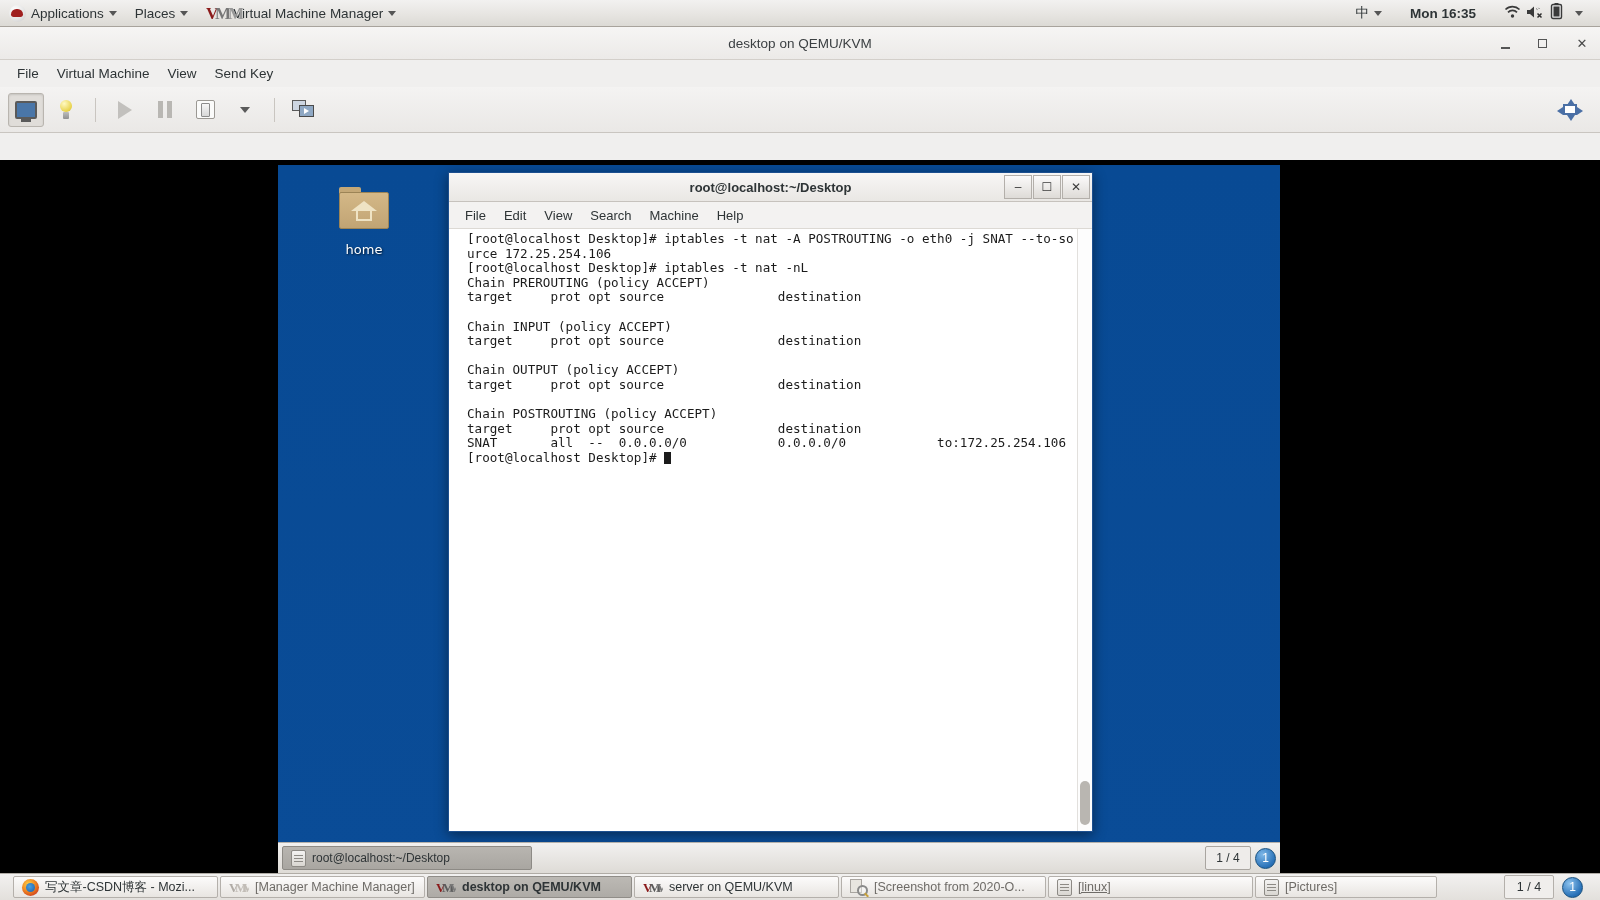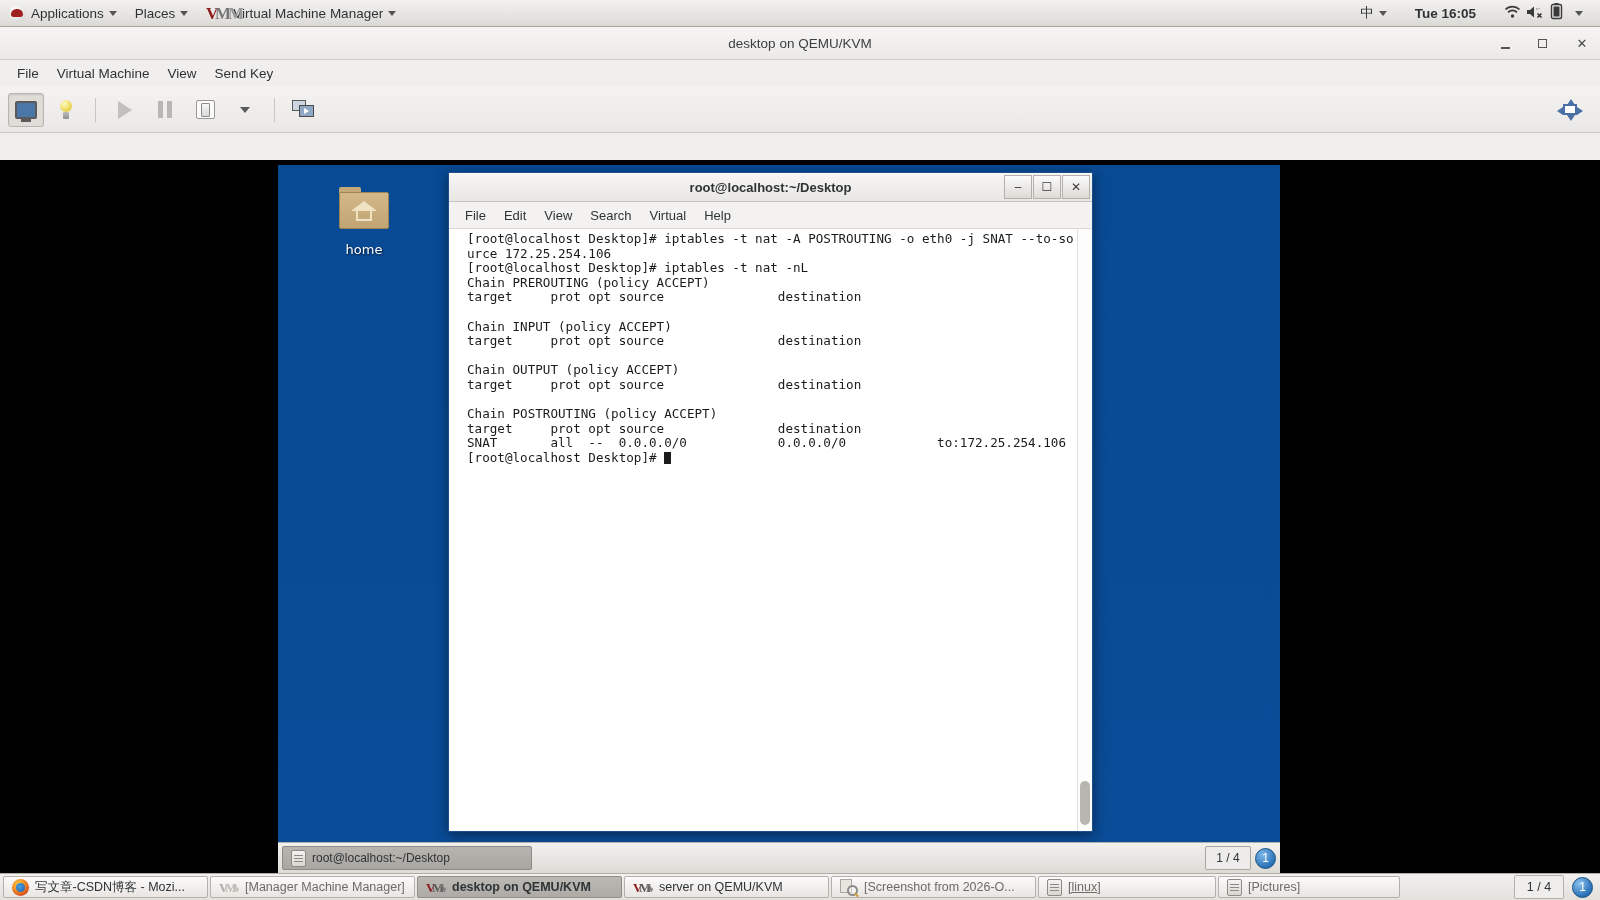--- a/index.html
+++ b/index.html
@@ -195,21 +195,21 @@
   }
   #term-thumb{
     position:absolute;left:2px;bottom:6px;width:10px;height:44px;border-radius:5px;
     background:#b9b6b1;
   }
   
   #host-taskbar{
     position:absolute;left:0;bottom:0;width:1600px;height:27px;
     background:linear-gradient(to bottom,#f2f1f0 0%,#e3e0dc 100%);
     border-top:1px solid #b0aca6;display:flex;align-items:center;
-    padding:0 3px;box-sizing:border-box;gap:2px;
+    padding:0 13px;box-sizing:border-box;gap:2px;
   }
   .tk{
     height:22px;display:flex;align-items:center;gap:6px;padding:0 8px;
     font-size:12.5px;color:#2e3436;border:1px solid #b4b0ab;border-radius:2px;
     background:linear-gradient(to bottom,#fcfbfb,#e8e5e1);
     box-sizing:border-box;overflow:hidden;white-space:nowrap;cursor:default;
   }
   .tk.sel{background:linear-gradient(to bottom,#bcb9b4,#aeaba6);border-color:#908d88;font-weight:bold;}
   .tk.dim{color:#6e6b67;}
   .tk .lbl{overflow:hidden;text-overflow:ellipsis;}
@@ -260,21 +260,21 @@
       <span>Virtual Machine Manager</span>
       <span class="caret"></span>
     </div>
   </div>
   <div class="panel-right">
     <div class="panel-item">
       <span class="ime">中</span>
       <span class="caret"></span>
     </div>
     <div class="panel-item">
-      <span class="clock">Tue 16:05</span>
+      <span class="clock">Mon 16:35</span>
     </div>
     <div class="panel-item">
       <span>
         <svg width="17" height="14" viewBox="0 0 17 14">
           <path d="M1.5 4.5 A10 10 0 0 1 15.5 4.5" stroke="#3a3a3a" stroke-width="1.7" fill="none"></path>
           <path d="M4 7.3 A6.4 6.4 0 0 1 13 7.3" stroke="#3a3a3a" stroke-width="1.7" fill="none"></path>
           <circle cx="8.5" cy="11" r="1.7" fill="#3a3a3a"></circle>
         </svg>
       </span>
       <span>
@@ -387,21 +387,21 @@
             <div class="tb-wb">
                 <span>✕</span>
               </div>
           </div>
         </div>
         <div id="term-menubar">
           <div class="tm-item">File</div>
           <div class="tm-item">Edit</div>
           <div class="tm-item">View</div>
           <div class="tm-item">Search</div>
-          <div class="tm-item">Virtual</div>
+          <div class="tm-item">Machine</div>
           <div class="tm-item">Help</div>
         </div>
         <div id="term-body">
           <pre id="term-text">[root@localhost Desktop]# iptables -t nat -A POSTROUTING -o eth0 -j SNAT --to-so
 urce 172.25.254.106
 [root@localhost Desktop]# iptables -t nat -nL
 Chain PREROUTING (policy ACCEPT)
 target     prot opt source               destination
 
 Chain INPUT (policy ACCEPT)
@@ -472,24 +472,24 @@
       </svg>
     </span>
     <span class="lbl">server on QEMU/KVM</span>
   </div>
 
   <div class="tk dim" style="width:205px;">
     <span class="tk-shot">
         <i class="pg"></i>
         <i class="mg"></i>
       </span>
-    <span class="lbl">[Screenshot from 2026-O...</span>
-  </div>
-
-  <div class="tk dim" style="width:178px;text-decoration:underline;">
+    <span class="lbl">[Screenshot from 2020-O...</span>
+  </div>
+
+  <div class="tk dim" style="width:205px;text-decoration:underline;">
     <span class="tk-doc"></span>
     <span class="lbl">[linux]</span>
   </div>
 
   <div class="tk dim" style="width:182px;">
     <span class="tk-doc"></span>
     <span class="lbl">[Pictures]</span>
   </div>
 
   <div class="ht-spacer"></div>

